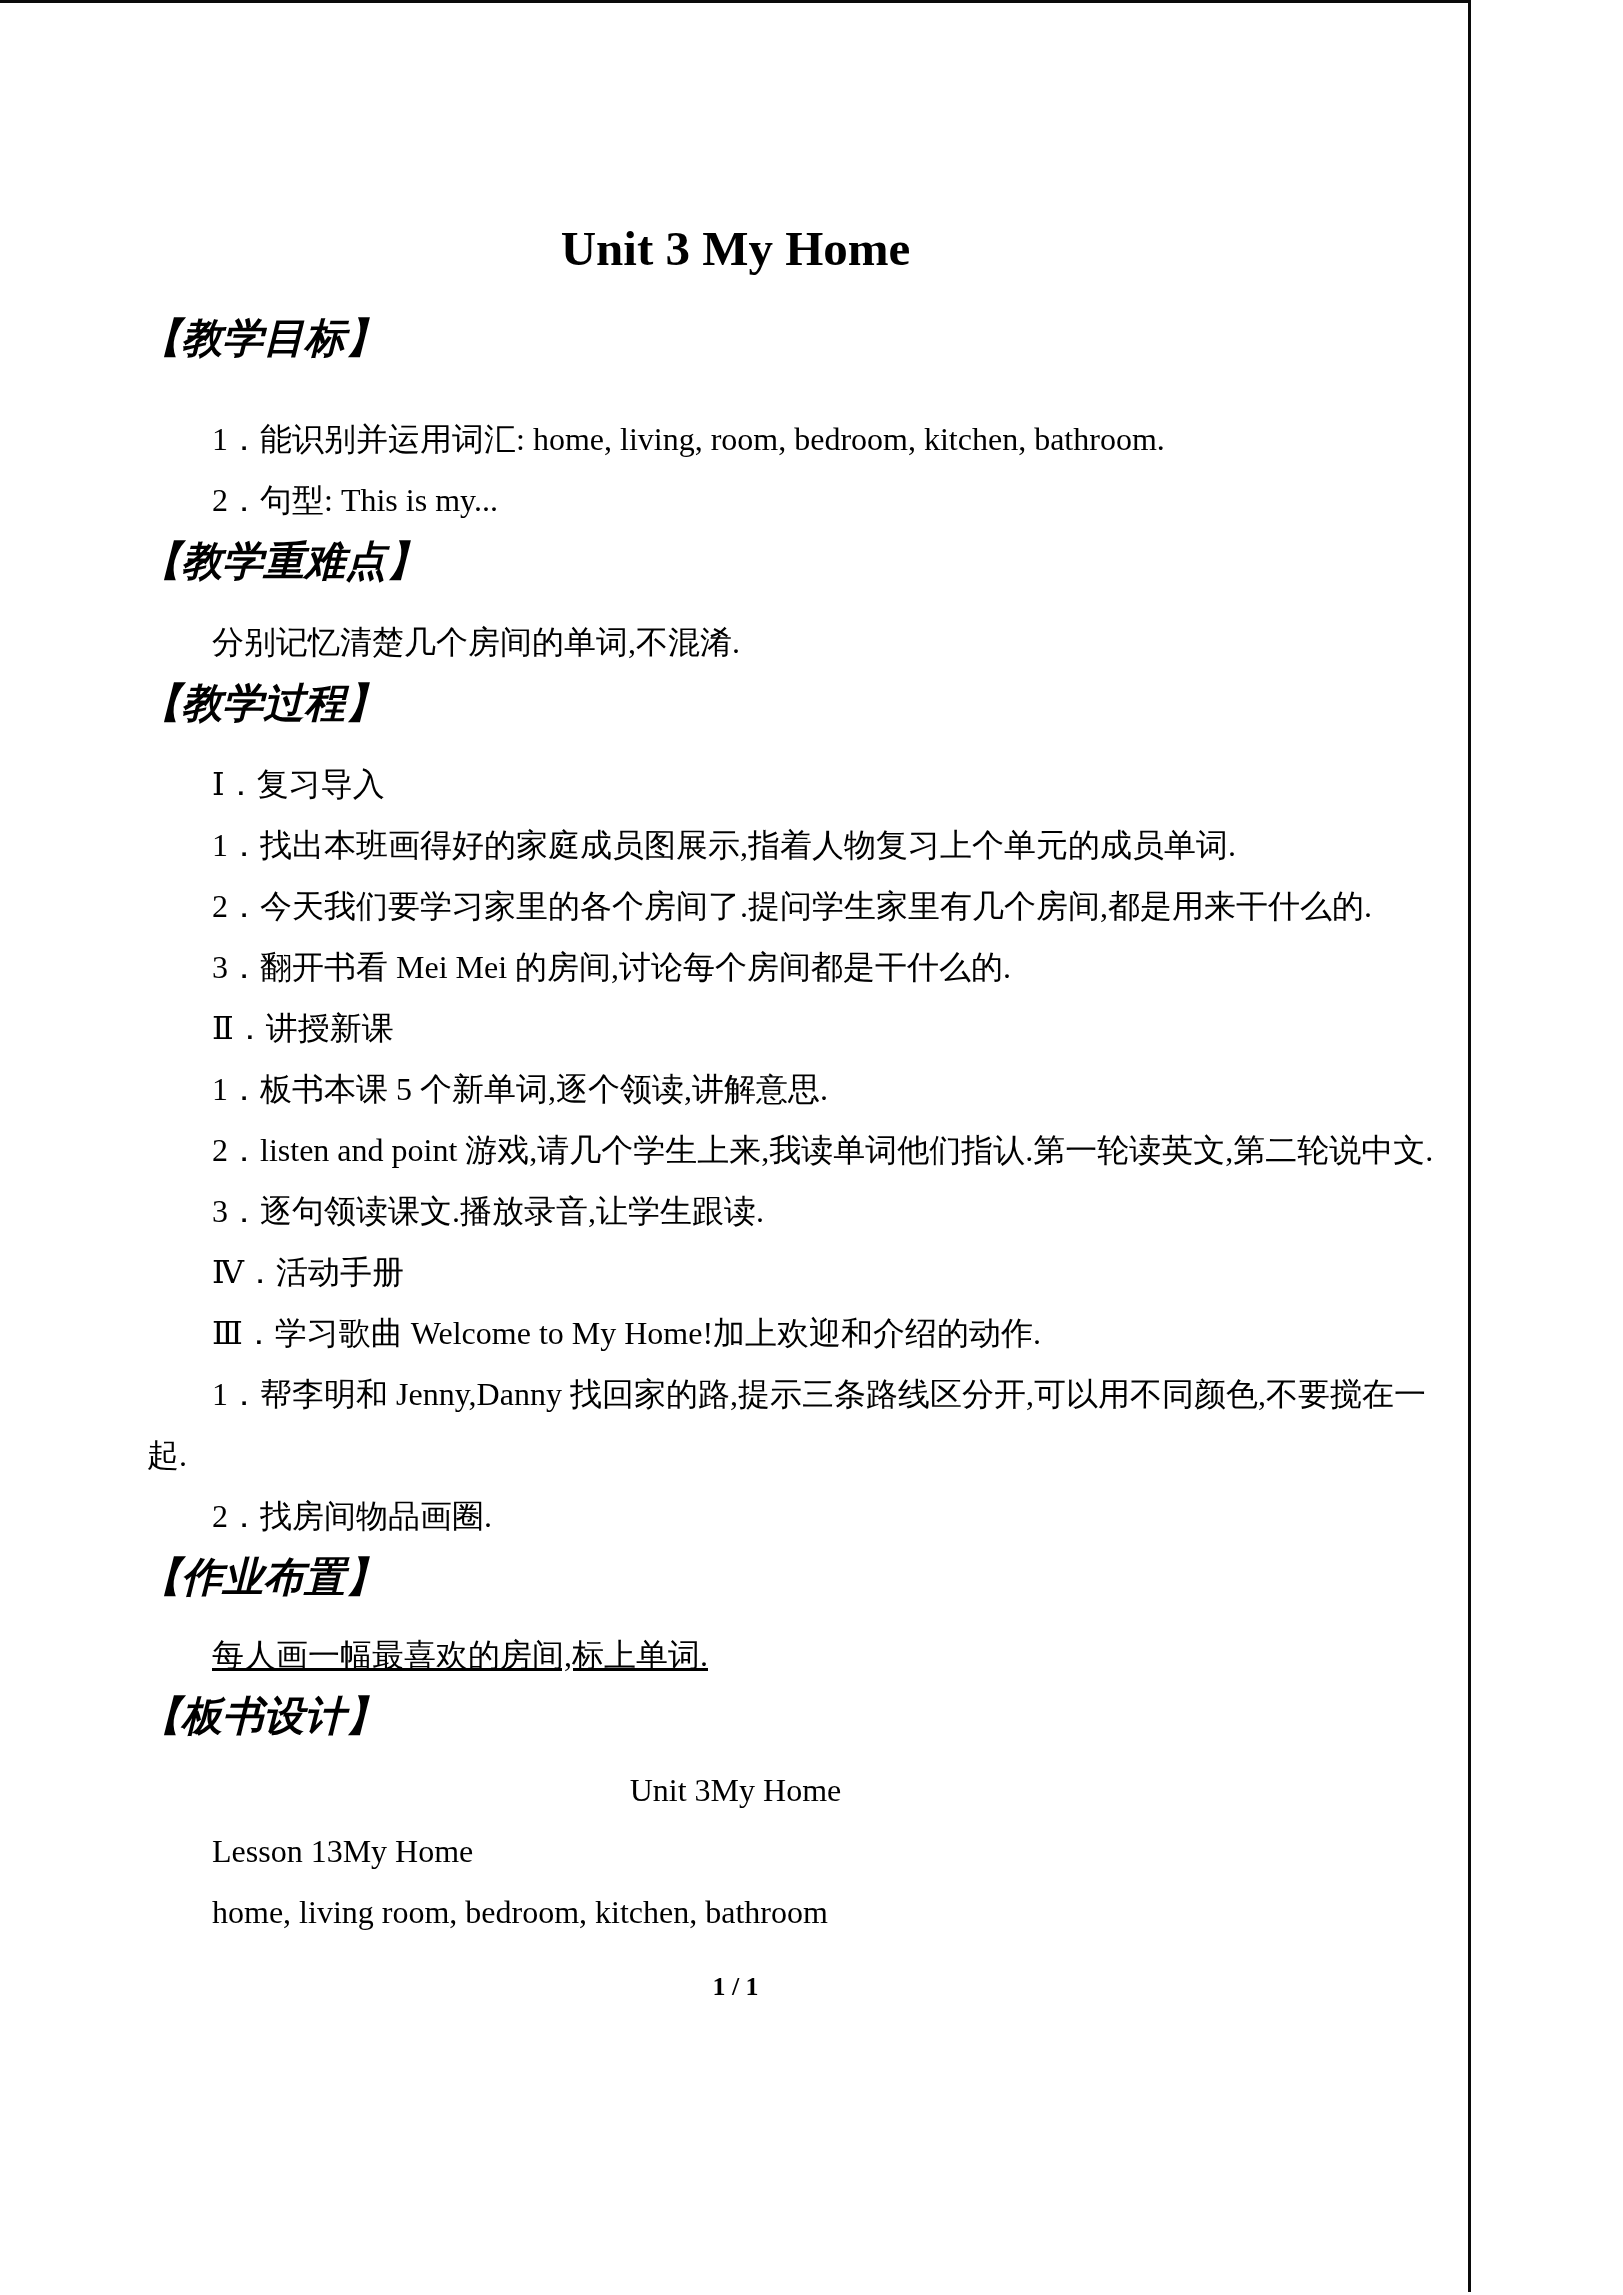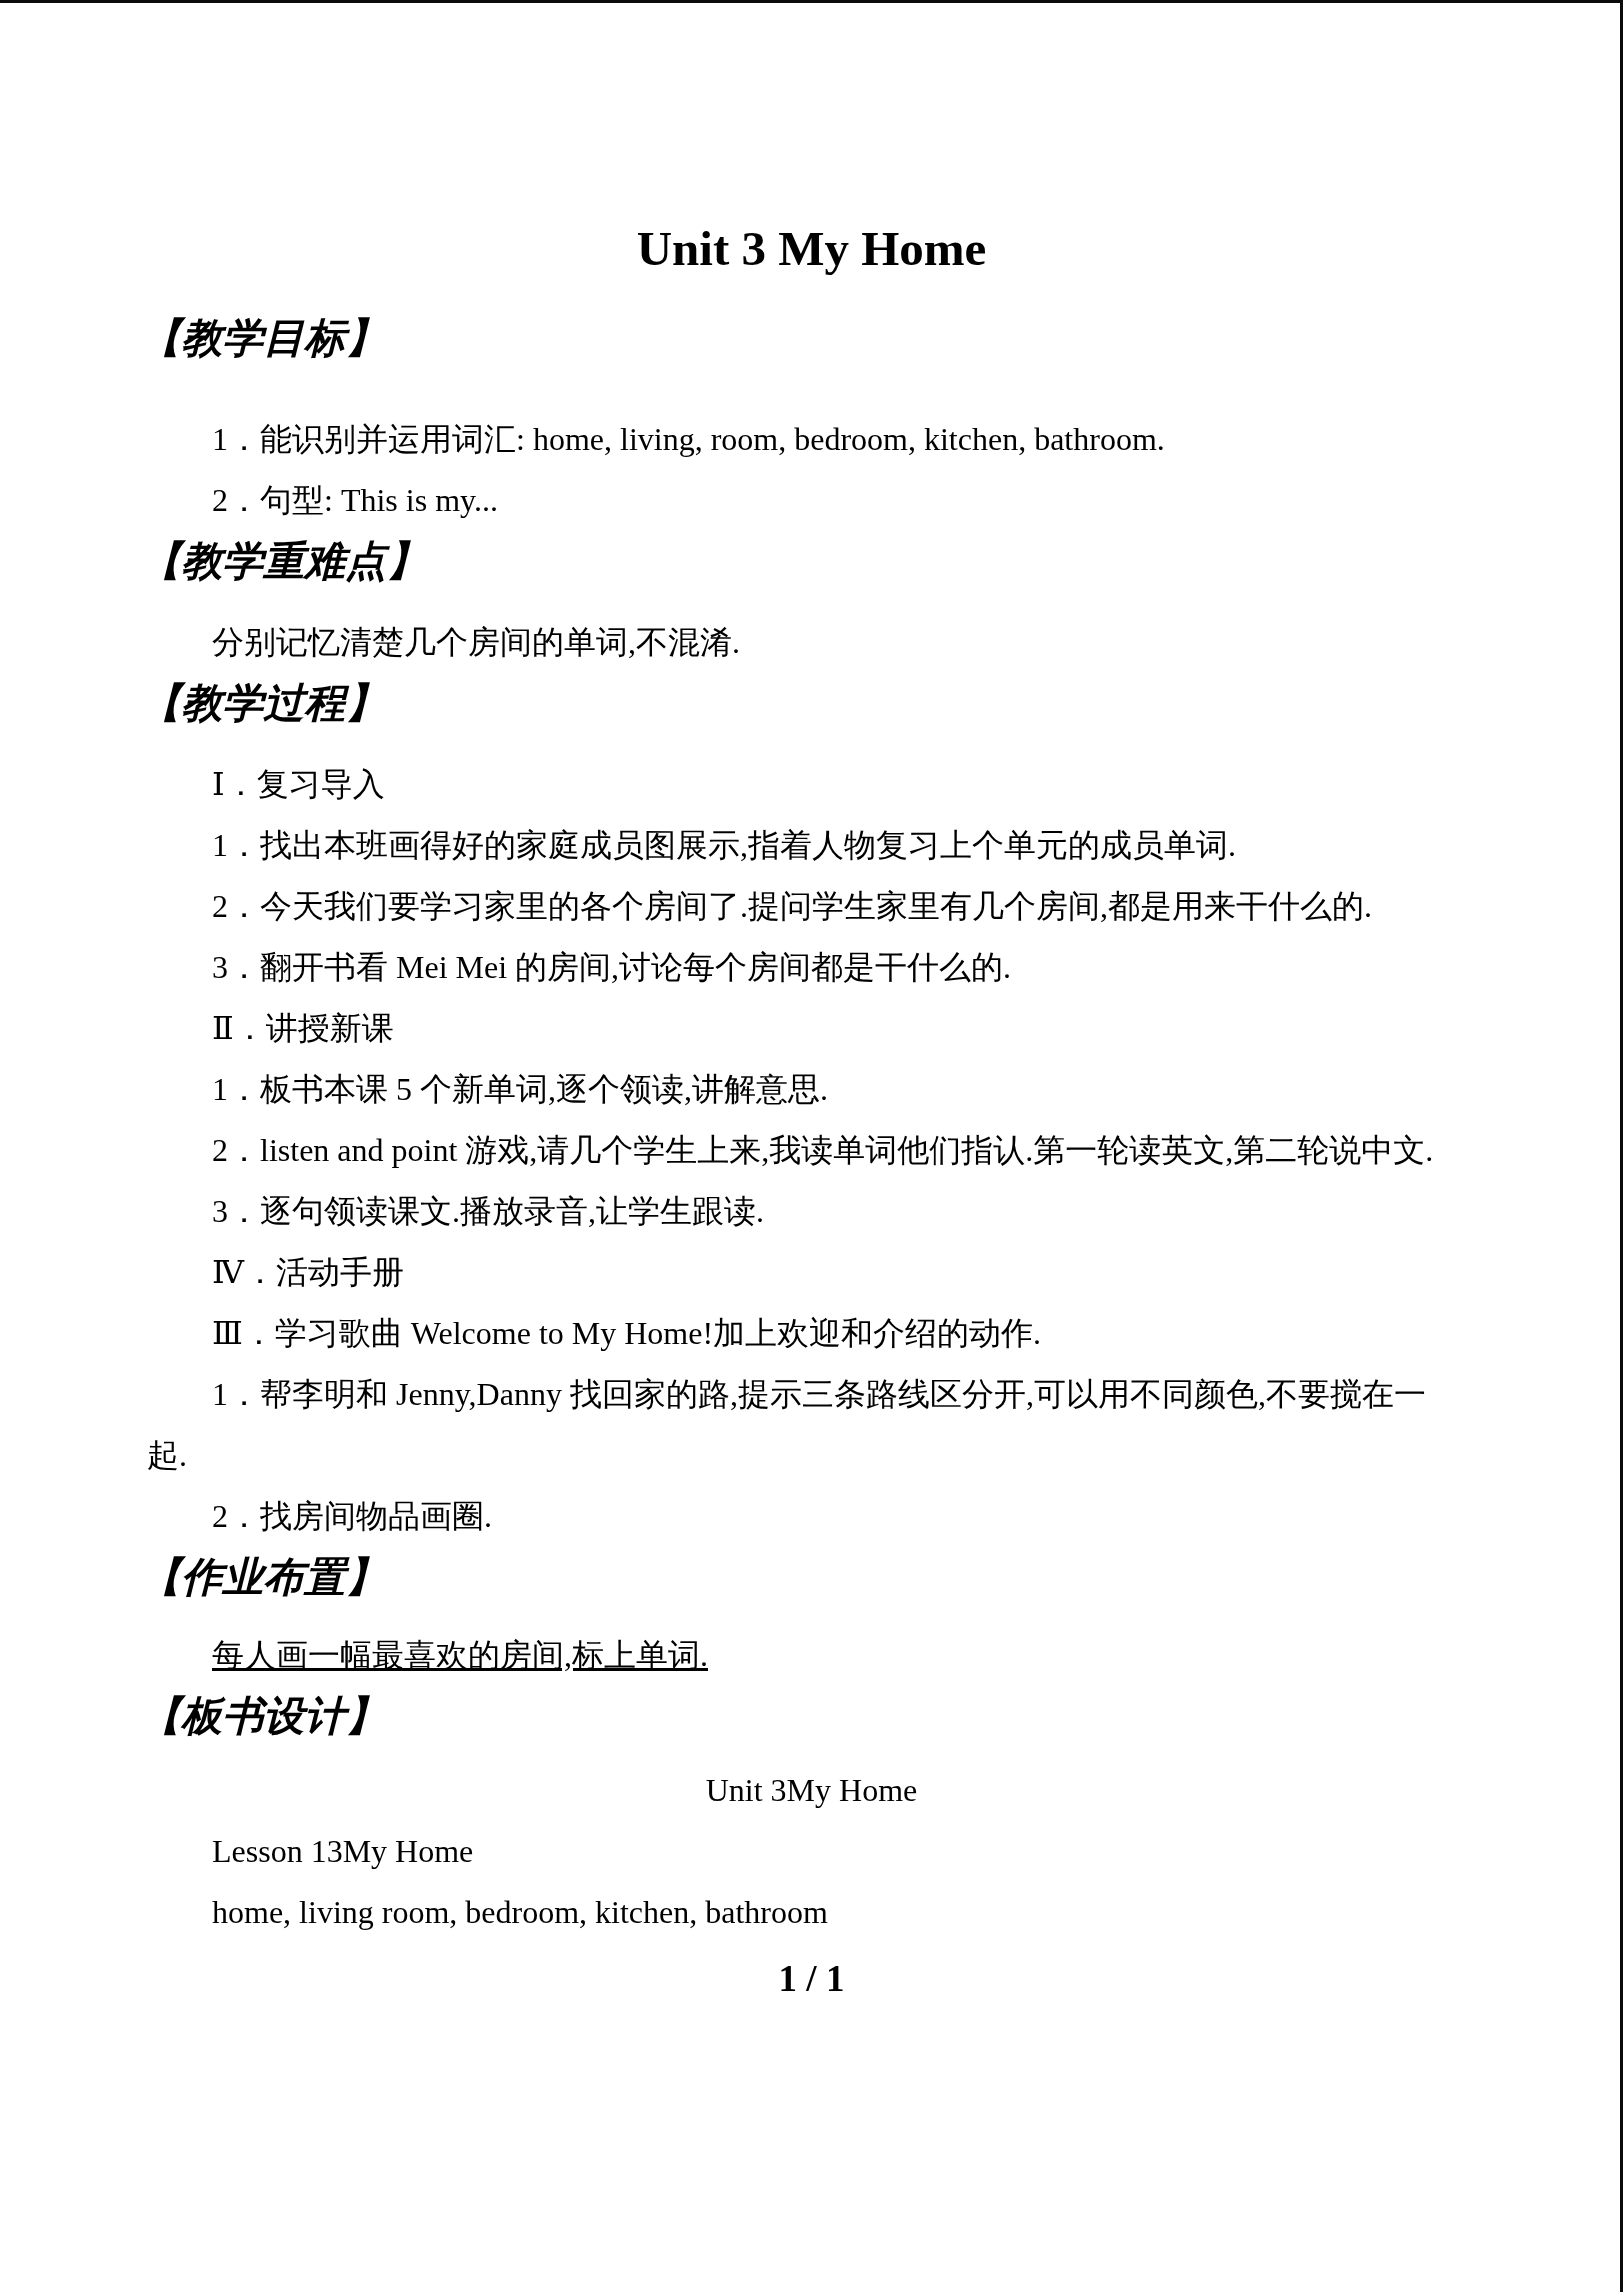--- a/index.html
+++ b/index.html
@@ -1,18 +1,18 @@
 <!DOCTYPE html>
 <html style="font-size:11px"><head>
 <meta charset="utf-8">
 <style>
   html, body { margin: 0; padding: 0; background: #ffffff; }
   .page {
     position: relative;
-    width: 1623px;
+    width: 1471px;
     height: 2295px;
     background: #ffffff;
     color: #000000;
     font-family: "Liberation Serif", "DejaVu Serif", serif;
     overflow: hidden;
     box-sizing: border-box;
     padding: 0 147px 0 147px;
   }
   .edge-top {
     position: absolute;
@@ -54,25 +54,25 @@
   }
   p.cont { text-indent: 0; }
   p.centered { text-align: center; text-indent: 0; }
   #h-objectives { margin-top: 24.5px; }
   #p-obj-0 { margin-top: 40px; }
   #p-keypoints { margin-top: 20px; }
   #p-step-0 { margin-top: 20px; }
   #p-homework { margin-top: 17px; text-decoration: underline; }
   #p-board-center { margin-top: 13.6px; }
   .footer {
-    font-size: 37px;
+    font-size: 26px;
     line-height: 41px;
     font-weight: bold;
     text-align: center;
-    margin-top: 15px;
+    margin-top: 23px;
     white-space: nowrap;
   }
 </style>
 </head>
 <body>
 
 <div class="page">
   <div class="edge-top"></div>
   <div class="edge-right"></div>
 

